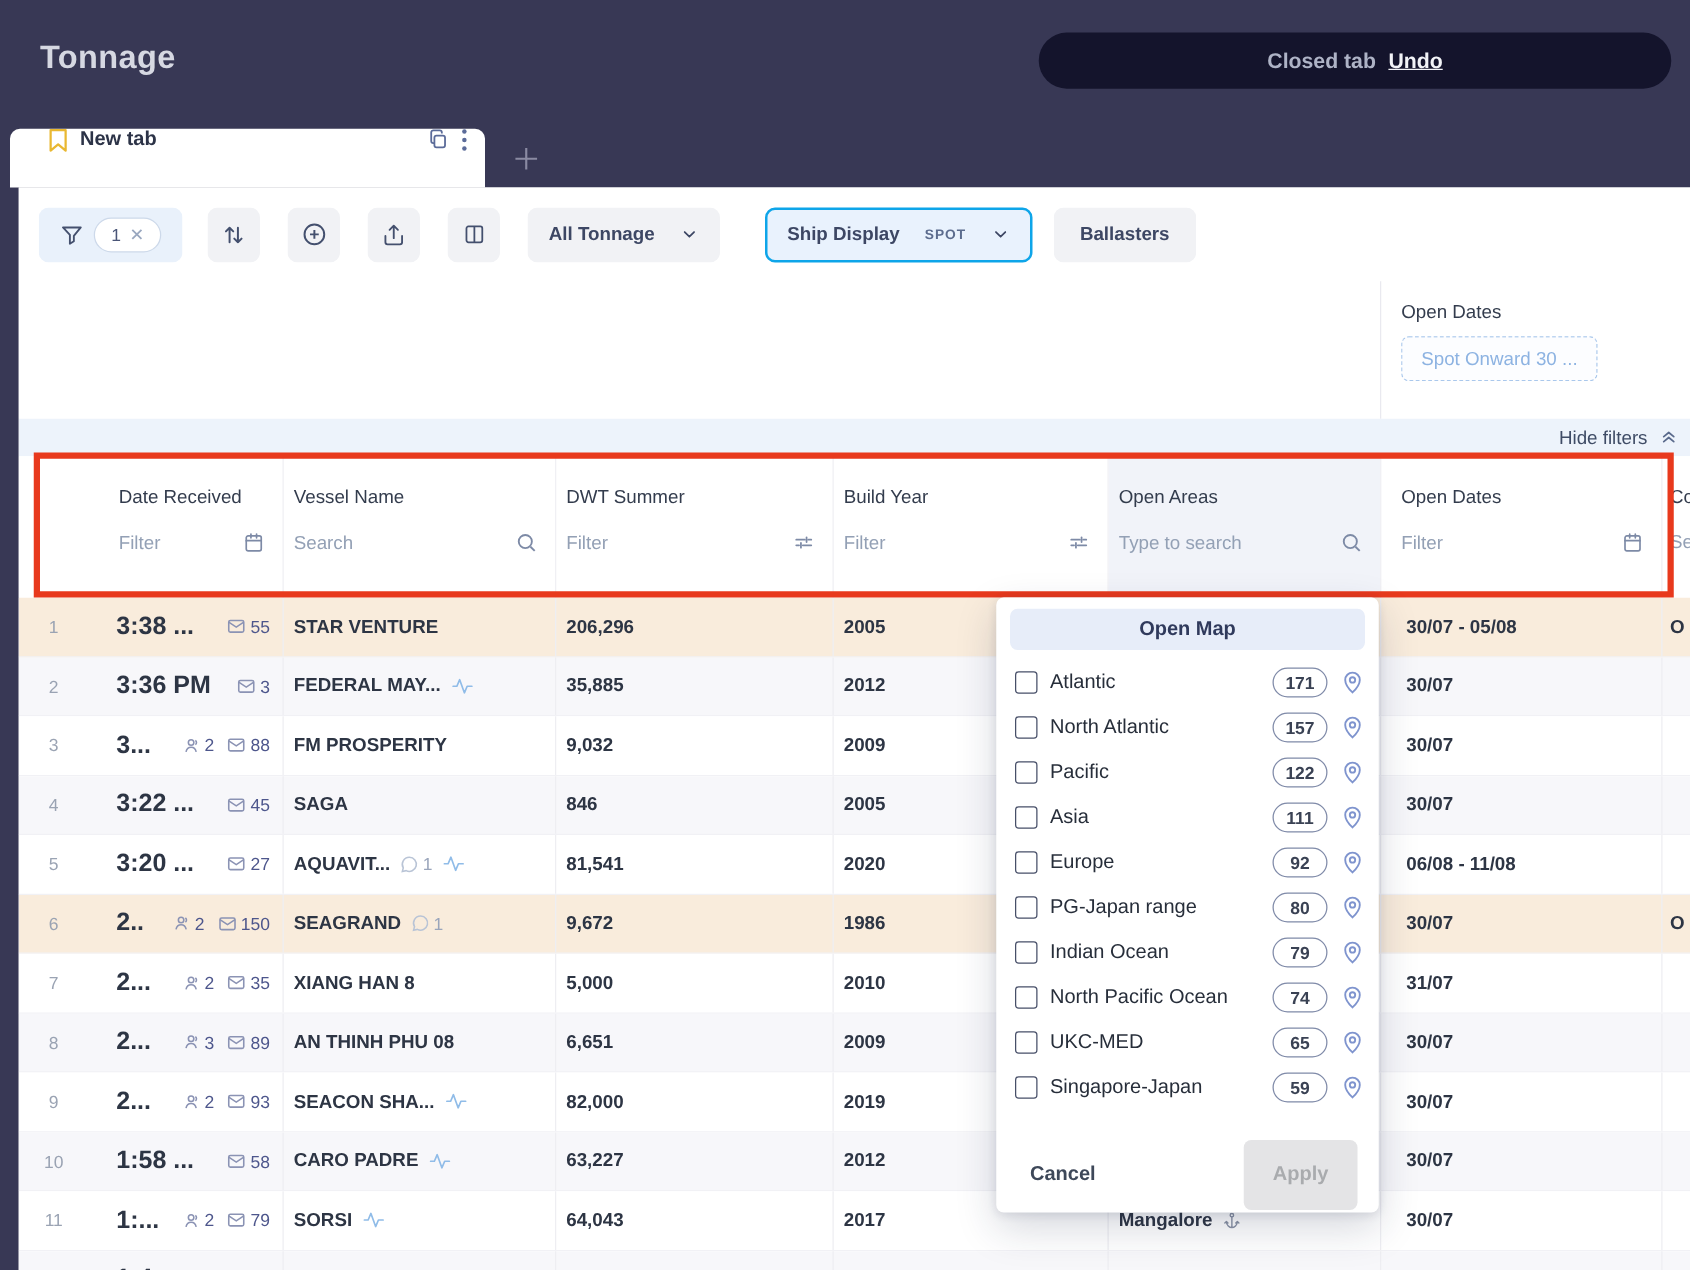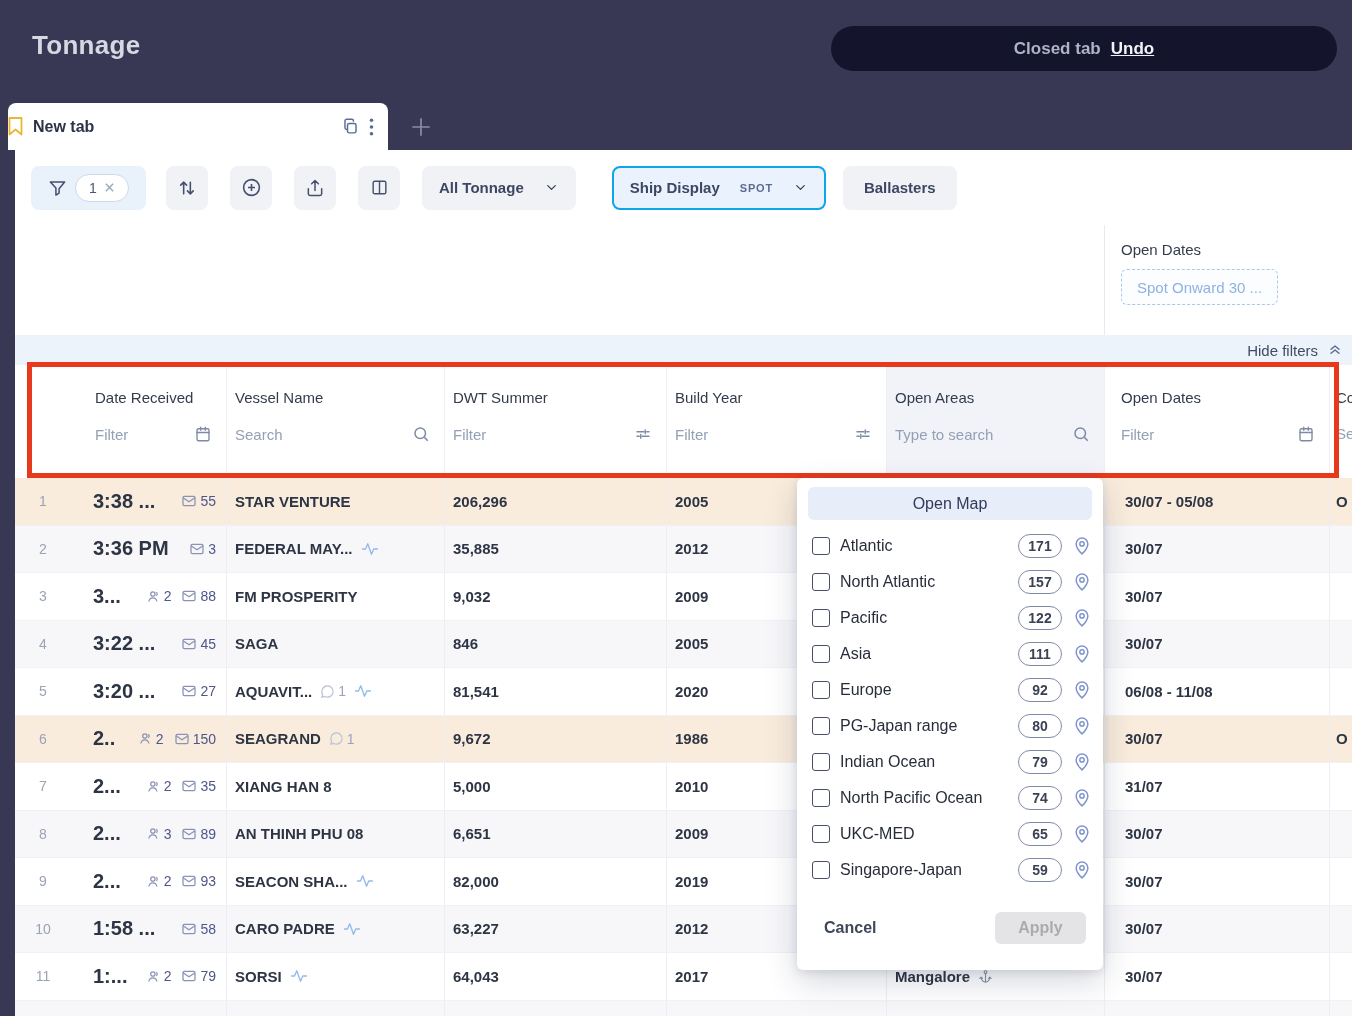--- a/index.html
+++ b/index.html
@@ -9,21 +9,21 @@
 
   
   .page-title{position:absolute;left:32px;top:30px;font-size:26px;font-weight:bold;color:#d6d8e2;letter-spacing:.3px}
   .toast{position:absolute;left:831px;top:26px;width:506px;height:45px;background:#14142c;border-radius:23px;
          display:flex;align-items:center;justify-content:center;gap:10px;font-size:17px;font-weight:bold}
   .toast .msg{color:#aeb3c6}
   .toast .undo{color:#f2f3f7;text-decoration:underline;cursor:pointer}
 
   
   .tab{position:absolute;left:8px;top:103px;width:380px;height:47px;background:#fff;border-radius:8px 8px 0 0;
-       display:flex;align-items:center;padding:0 14px 0 0;gap:10px}
+       display:flex;align-items:flex-start;padding:0 14px 0 31px;gap:10px}
   .tab-label{font-size:16px;font-weight:bold;color:#2c3347;flex:1}
   .tab .icn{display:flex;align-items:center;color:#5b6b99}
   .add-tab{position:absolute;left:406px;top:112px;width:30px;height:30px;display:flex;align-items:center;justify-content:center;color:#8a8aa2;cursor:pointer}
 
   
   .content-bg{position:absolute;left:15px;top:150px;right:0;bottom:0;background:#fff}
 
   
   .toolbar{position:absolute;left:15px;top:150px;width:1337px;height:75px;background:#fff;display:flex;align-items:center;padding-left:16px}
   .tbtn{height:44px;border-radius:8px;background:#f1f2f5;display:flex;align-items:center;justify-content:center;color:#44506e;cursor:pointer;border:1px solid transparent}
@@ -87,30 +87,30 @@
   .c-build{width:220px;padding:0 8px;font-weight:bold;font-size:15px;color:#2d3544}
   .c-area{width:218px;padding:0 8px;font-weight:bold;font-size:15px;color:#2d3544;gap:8px;white-space:nowrap}
   .c-area .anchor{color:#8b93a6;display:flex}
   .c-dates{width:225px;padding:0 20px;font-weight:bold;font-size:15px;color:#2d3544;white-space:nowrap}
   .c-extra{flex:1;border-right:none;font-weight:bold;font-size:15px;color:#2d3544;padding-left:6px}
 
   
   .dropdown{position:absolute;left:797px;top:478px;width:306px;height:492px;background:#fff;border-radius:6px;z-index:50;
             box-shadow:0 12px 32px rgba(30,40,70,.18),0 2px 8px rgba(30,40,70,.12);padding:9px 11px 0}
   .open-map{height:33px;background:#e7edf9;border-radius:6px;display:flex;align-items:center;justify-content:center;
-            font-size:16px;font-weight:normal;color:#303a5c;cursor:pointer;margin-bottom:8px}
+            font-size:16px;font-weight:bold;color:#303a5c;cursor:pointer;margin-bottom:8px}
   .ditem{display:flex;align-items:center;height:36px;gap:10px;cursor:pointer}
   .dcheck{width:18px;height:18px;border:1.5px solid #474f68;border-radius:3px;margin-left:4px;flex:none;background:#fff}
   .dlabel{font-size:16px;color:#272e3a;flex:1;white-space:nowrap}
   .dcount{min-width:44px;height:24px;border:1.3px solid #7f8aa8;border-radius:12px;display:flex;align-items:center;justify-content:center;
           font-size:14px;font-weight:bold;color:#3a4254;padding:0 8px}
   .dpin{color:#7f94ce;display:flex;cursor:pointer}
   .dfooter{display:flex;align-items:center;margin-top:24px;padding:0 6px 0 16px}
   .cancel{font-size:16px;font-weight:bold;color:#3e4859;cursor:pointer;background:none;border:none;font-family:inherit}
-  .apply{margin-left:auto;width:91px;height:32px;background:#e4e4e6;border-radius:6px;border:none;
+  .apply{margin-left:auto;width:91px;height:56px;background:#e4e4e6;border-radius:6px;border:none;
          font-size:16px;font-weight:bold;color:#a9abae;font-family:inherit}
 </style>
 </head>
 <body>
 
 <div class="frame">
 
   <div class="page-title">Tonnage</div>
 
   <div class="toast">

